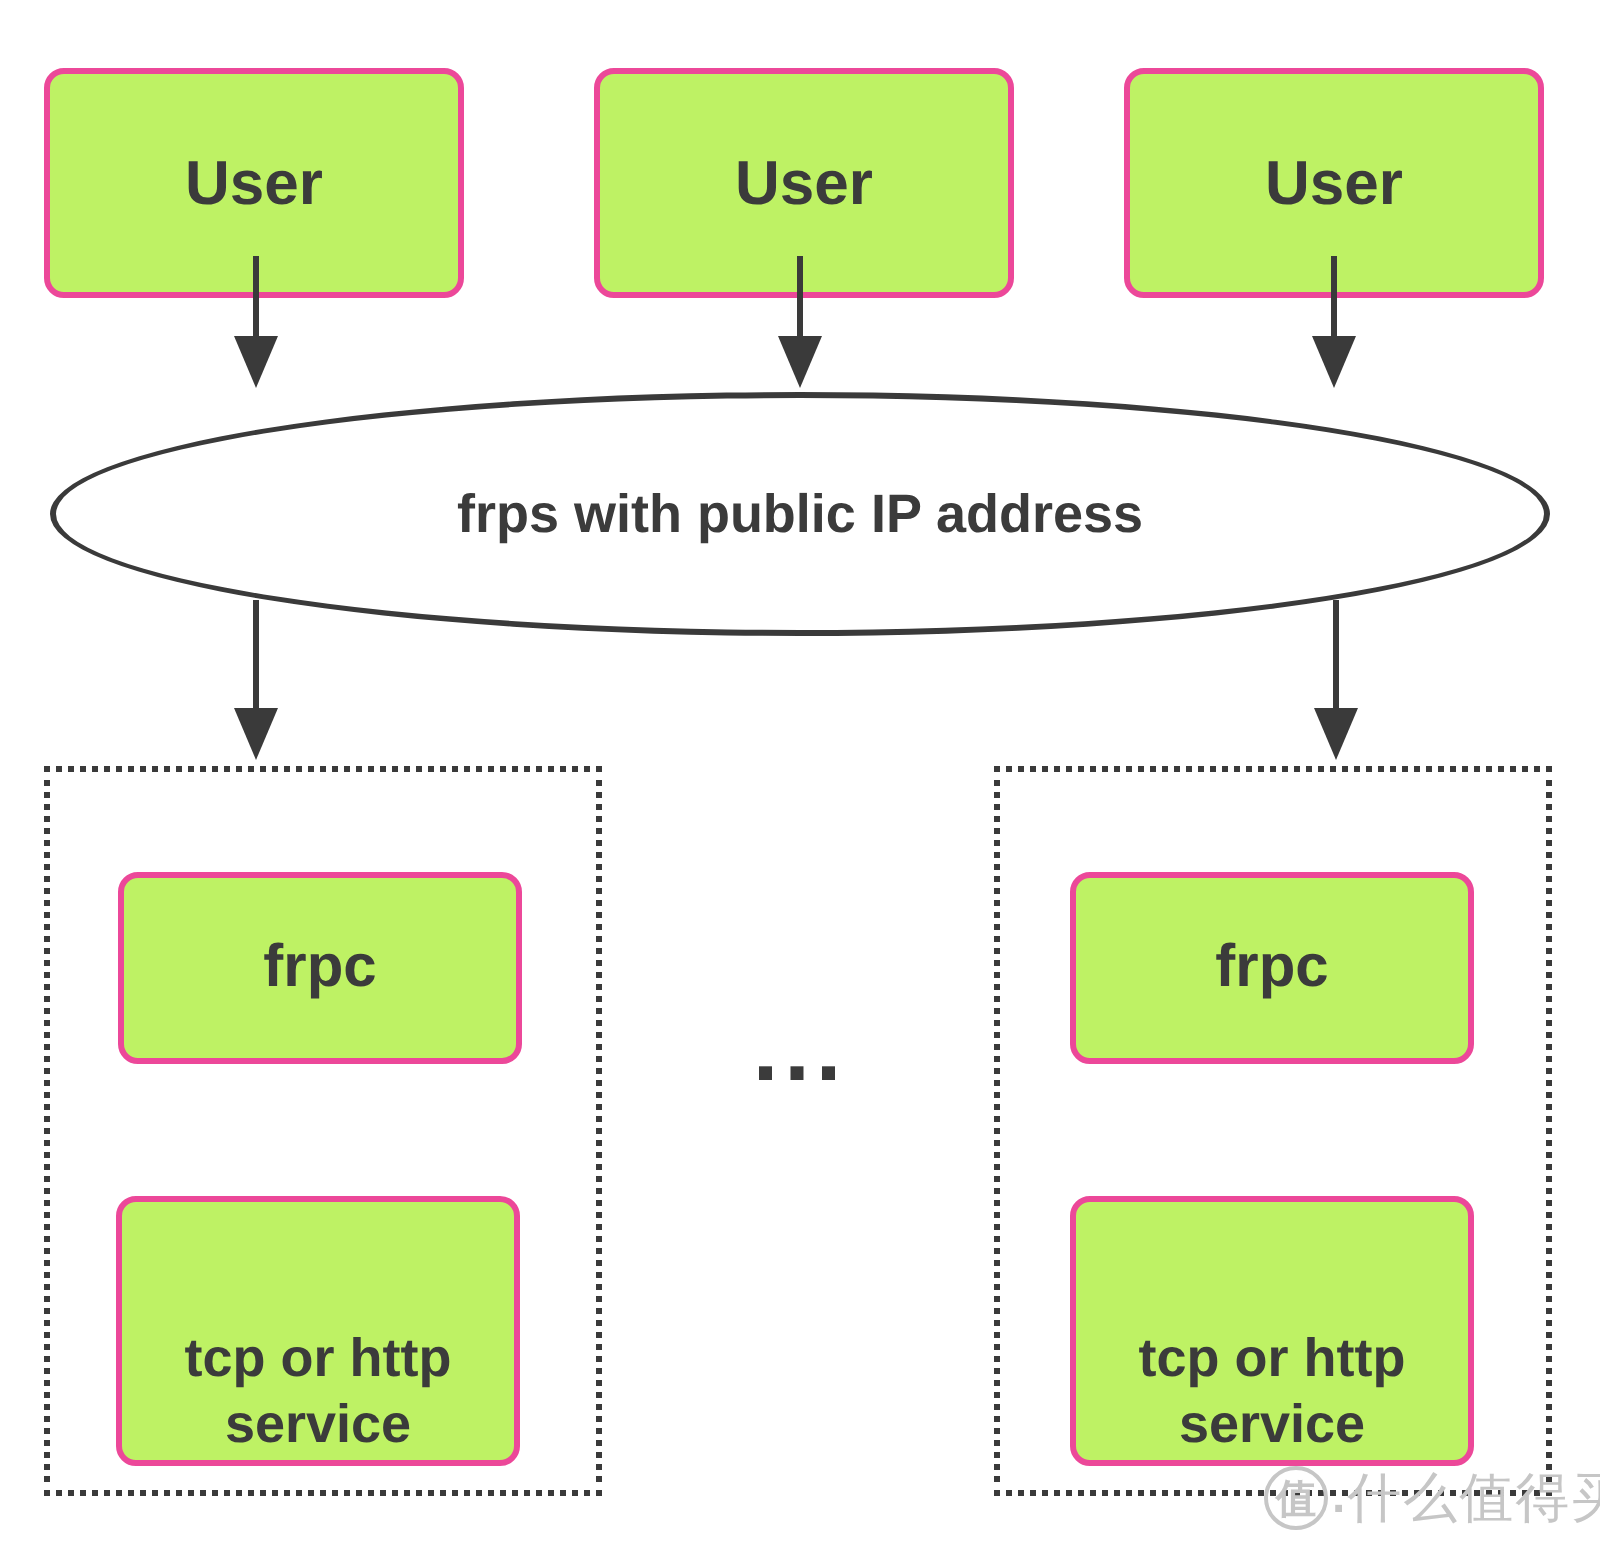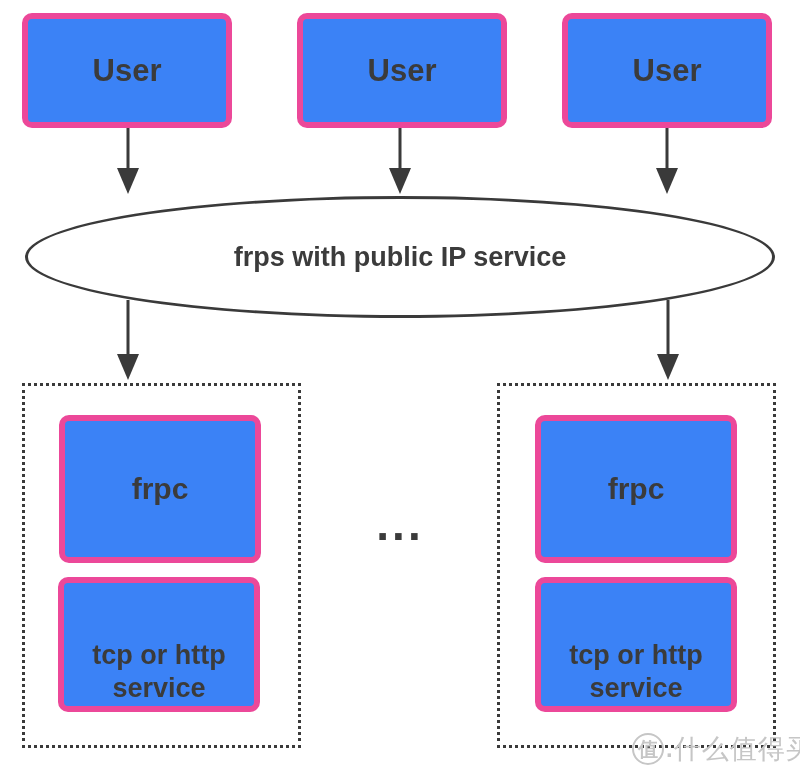--- a/index.html
+++ b/index.html
@@ -6,30 +6,31 @@
   .canvas {
     position: relative;
     width: 800px;
     height: 774px;
     background: #ffffff;
     font-family: "Liberation Sans", "DejaVu Sans", sans-serif;
     overflow: hidden;
   }
   .node {
     position: absolute;
-    border: 6px solid #ec4899;
+    border: 3px solid #ec4899;
     border-radius: 10px;
-    background: #3b82f6;
+    background: #bef264;
     display: flex;
     align-items: center;
     justify-content: center;
     text-align: center;
     color: #3b3b3b;
     font-weight: bold;
     box-sizing: border-box;
+    margin-top: 21px;
   }
   .user-box { width: 210px; height: 115px; top: 13px; font-size: 31px; }
   .ellipse {
     position: absolute;
     left: 25px; top: 196px;
     width: 750px; height: 122px;
     border: 3px solid #3a3a3a;
     border-radius: 50%;
     background: #ffffff;
     display: flex;
@@ -42,21 +43,21 @@
   }
   .dotted-container {
     position: absolute;
     top: 383px;
     width: 279px;
     height: 365px;
     border: 3px dotted #3a3a3a;
     box-sizing: border-box;
     background: transparent;
   }
-  .frpc-box { width: 202px; height: 148px; top: 415px; font-size: 30px; }
+  .frpc-box { width: 202px; height: 96px; top: 415px; font-size: 30px; }
   .service-box {
     width: 202px; height: 135px; top: 577px;
     font-size: 27px; line-height: 1.25;
     padding: 0 18px;
     align-items: flex-end;
   }
   .arrow { position: absolute; width: 24px; }
   .arrow-shaft {
     position: absolute;
     left: 50%;
@@ -135,21 +136,21 @@
   <div class="arrow arrow-top" style="left:388px;">
     <div class="arrow-shaft"></div>
     <div class="arrow-head"></div>
   </div>
   <div class="arrow arrow-top" style="left:655px;">
     <div class="arrow-shaft"></div>
     <div class="arrow-head"></div>
   </div>
 
   <div class="ellipse">
-    <span>frps with public IP service</span>
+    <span>frps with public IP address</span>
   </div>
 
   <div class="arrow arrow-bottom" style="left:116px;">
     <div class="arrow-shaft"></div>
     <div class="arrow-head"></div>
   </div>
   <div class="arrow arrow-bottom" style="left:656px;">
     <div class="arrow-shaft"></div>
     <div class="arrow-head"></div>
   </div>

